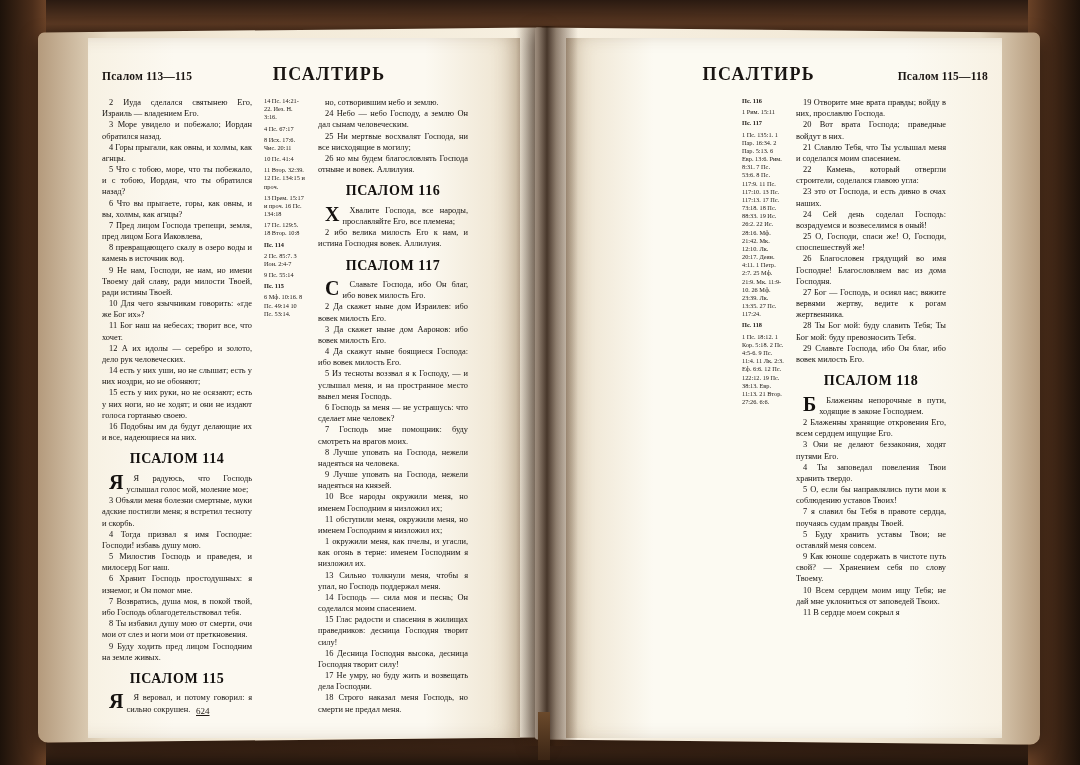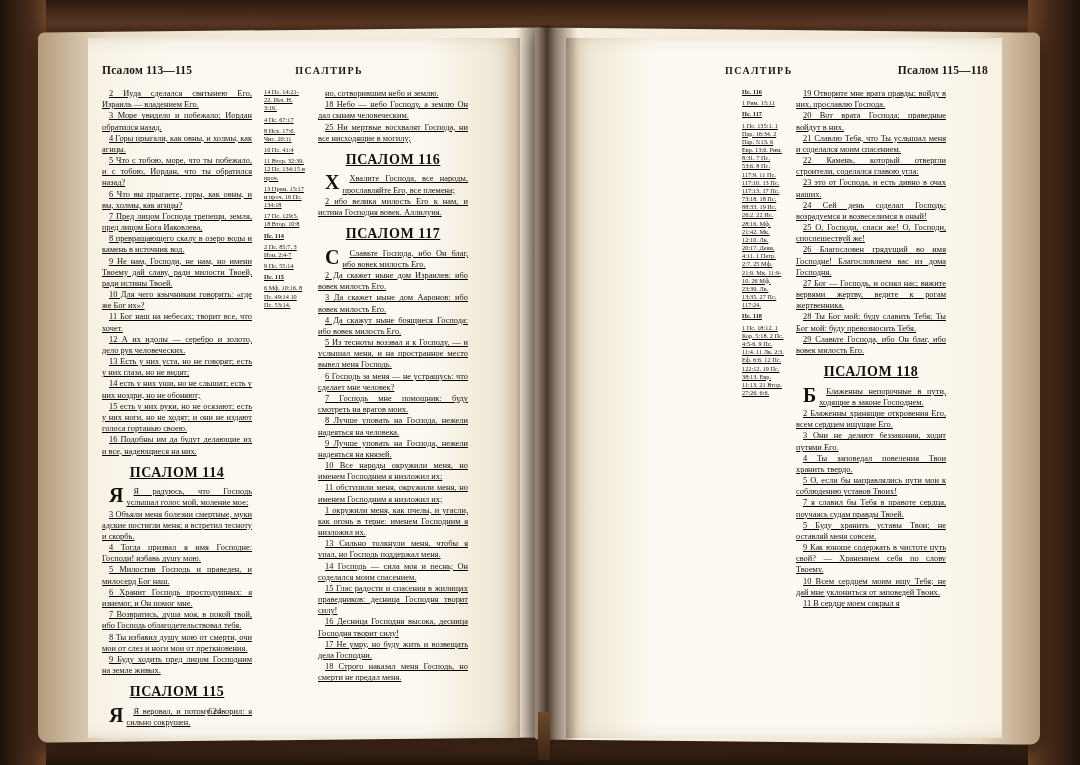--- a/index.html
+++ b/index.html
@@ -46,39 +46,39 @@
   .page.left{left:88px;width:432px;
      background:linear-gradient(90deg,#f7f1e3 0%,#fcf9f1 20%,#fcf9f1 78%,#ece1cc 100%);
      box-shadow:inset -14px 0 22px -10px rgba(90,60,30,.45);}
   .page.right{left:566px;width:436px;
      background:linear-gradient(270deg,#f7f1e3 0%,#fcfaf2 22%,#fcfaf2 80%,#ece1cc 100%);
      box-shadow:inset 14px 0 22px -10px rgba(90,60,30,.45);}
 
   .hdr{display:flex;justify-content:space-between;align-items:baseline;
        font-size:11.5px;font-weight:bold;letter-spacing:.2px;color:#1a1512;
        padding:0 14px;margin-top:26px;}
-  .hdr .center{font-size:10px;letter-spacing:1.4px;}
-
-  .cols{display:flex;padding:12px 12px 0 14px;gap:0;text-decoration:underline;}
+  .hdr .center{font-size:18px;letter-spacing:1.4px;}
+
+  .cols{display:flex;padding:12px 12px 0 14px;gap:0;}
   .col{font-size:8.4px;line-height:1.33;color:#14110f;text-align:justify;
        hyphens:auto;}
   .col.main{width:150px;padding-right:7px;}
   .col.refs{width:42px;font-size:6.3px;line-height:1.3;color:#1a1512;
        padding:0 5px;text-align:left;border-left:0;}
   .col.main2{width:150px;padding-left:7px;}
 
   .psalm-title{text-align:center;font-weight:bold;font-size:14px;
        letter-spacing:.6px;margin:7px 0 4px;}
   p.v{margin:0;text-indent:7px;}
   .dropcap{float:left;font-size:20px;line-height:16px;font-weight:bold;
        padding:1px 2px 0 0;margin-right:1px;}
   .refgrp{margin-bottom:3px;}
   .refhead{font-weight:bold;}
   .pgnum{position:absolute;bottom:22px;font-size:9px;color:#201a15;}
-  .pgnum.l{left:120px;text-decoration:underline;}
+  .pgnum.l{left:108px;text-decoration:underline;}
 
   
   .edge-lines{position:absolute;top:34px;height:700px;width:20px;
      background:repeating-linear-gradient(180deg,#cbb894 0px,#cbb894 1px,#efe6d2 1px,#efe6d2 3px);
      opacity:.8;}
   .edge-lines.l{left:52px;border-radius:4px 0 0 6px;}
   .edge-lines.r{right:58px;border-radius:0 4px 6px 0;}
   .ribbon{position:absolute;left:538px;top:712px;width:12px;height:48px;
      background:linear-gradient(180deg,#6b4a2c,#3a2414);z-index:7;}
 </style>
@@ -112,21 +112,20 @@
         <p class="v">3 Море увидело и побежало; Иордан обратился назад.</p>
         <p class="v">4 Горы прыгали, как овны, и холмы, как агнцы.</p>
         <p class="v">5 Что с тобою, море, что ты побежало, и с тобою, Иордан, что ты обратился назад?</p>
         <p class="v">6 Что вы прыгаете, горы, как овны, и вы, холмы, как агнцы?</p>
         <p class="v">7 Пред лицом Господа трепещи, земля, пред лицом Бога Иаковлева,</p>
         <p class="v">8 превращающего скалу в озеро воды и камень в источник вод.</p>
         <p class="v">9 Не нам, Господи, не нам, но имени Твоему дай славу, ради милости Твоей, ради истины Твоей.</p>
         <p class="v">10 Для чего язычникам говорить: «где же Бог их»?</p>
         <p class="v">11 Бог наш на небесах; творит все, что хочет.</p>
         <p class="v">12 А их идолы — серебро и золото, дело рук человеческих.</p>
-        <p class="v">13 Есть у них уста, но не говорят; есть у них глаза, но не видят;</p>
         <p class="v">14 есть у них уши, но не слышат; есть у них ноздри, но не обоняют;</p>
         <p class="v">15 есть у них руки, но не осязают; есть у них ноги, но не ходят; и они не издают голоса гортанью своею.</p>
         <p class="v">16 Подобны им да будут делающие их и все, надеющиеся на них.</p>
         <p class="v"></p>
 
         <div class="psalm-title">ПСАЛОМ 114</div>
         <p class="v"><span class="dropcap">Я</span><span>Я радуюсь, что Господь услышал голос мой, моление мое;</span></p>
         <p class="v">3 Объяли меня болезни смертные, муки адские постигли меня; я встретил тесноту и скорбь.</p>
         <p class="v">4 Тогда призвал я имя Господне: Господи! избавь душу мою.</p>
         <p class="v">5 Милостив Господь и праведен, и милосерд Бог наш.</p>
@@ -150,22 +149,23 @@
         <div class="refgrp">17 Пс. 129:5. 18 Втор. 10:8</div>
         <div class="refgrp refhead">Пс. 114</div>
         <div class="refgrp">2 Пс. 85:7. 3 Ион. 2:4-7</div>
         <div class="refgrp">9 Пс. 55:14</div>
         <div class="refgrp refhead">Пс. 115</div>
         <div class="refgrp">6 Мф. 10:16. 8 Пс. 49:14 10 Пс. 53:14.</div>
       </div>
 
       <div class="col main2">
         <p class="v">но, сотворившим небо и землю.</p>
-        <p class="v">18 Небо — небо Господу, а землю Он дал сынам человеческим.</p>
+        <p class="v">24 Небо — небо Господу, а землю Он дал сынам человеческим.</p>
         <p class="v">25 Ни мертвые восхвалят Господа, ни все нисходящие в могилу;</p>
+        <p class="v">26 но мы будем благословлять Господа отныне и вовек. Аллилуия.</p>
 
         <div class="psalm-title">ПСАЛОМ 116</div>
         <p class="v"><span class="dropcap">Х</span><span>Хвалите Господа, все народы, прославляйте Его, все племена;</span></p>
         <p class="v">2 ибо велика милость Его к нам, и истина Господня вовек. Аллилуия.</p>
 
         <div class="psalm-title">ПСАЛОМ 117</div>
         <p class="v"><span class="dropcap">С</span><span>Славьте Господа, ибо Он благ, ибо вовек милость Его.</span></p>
         <p class="v">2 Да скажет ныне дом Израилев: ибо вовек милость Его.</p>
         <p class="v">3 Да скажет ныне дом Ааронов: ибо вовек милость Его.</p>
         <p class="v">4 Да скажут ныне боящиеся Господа: ибо вовек милость Его.</p>

